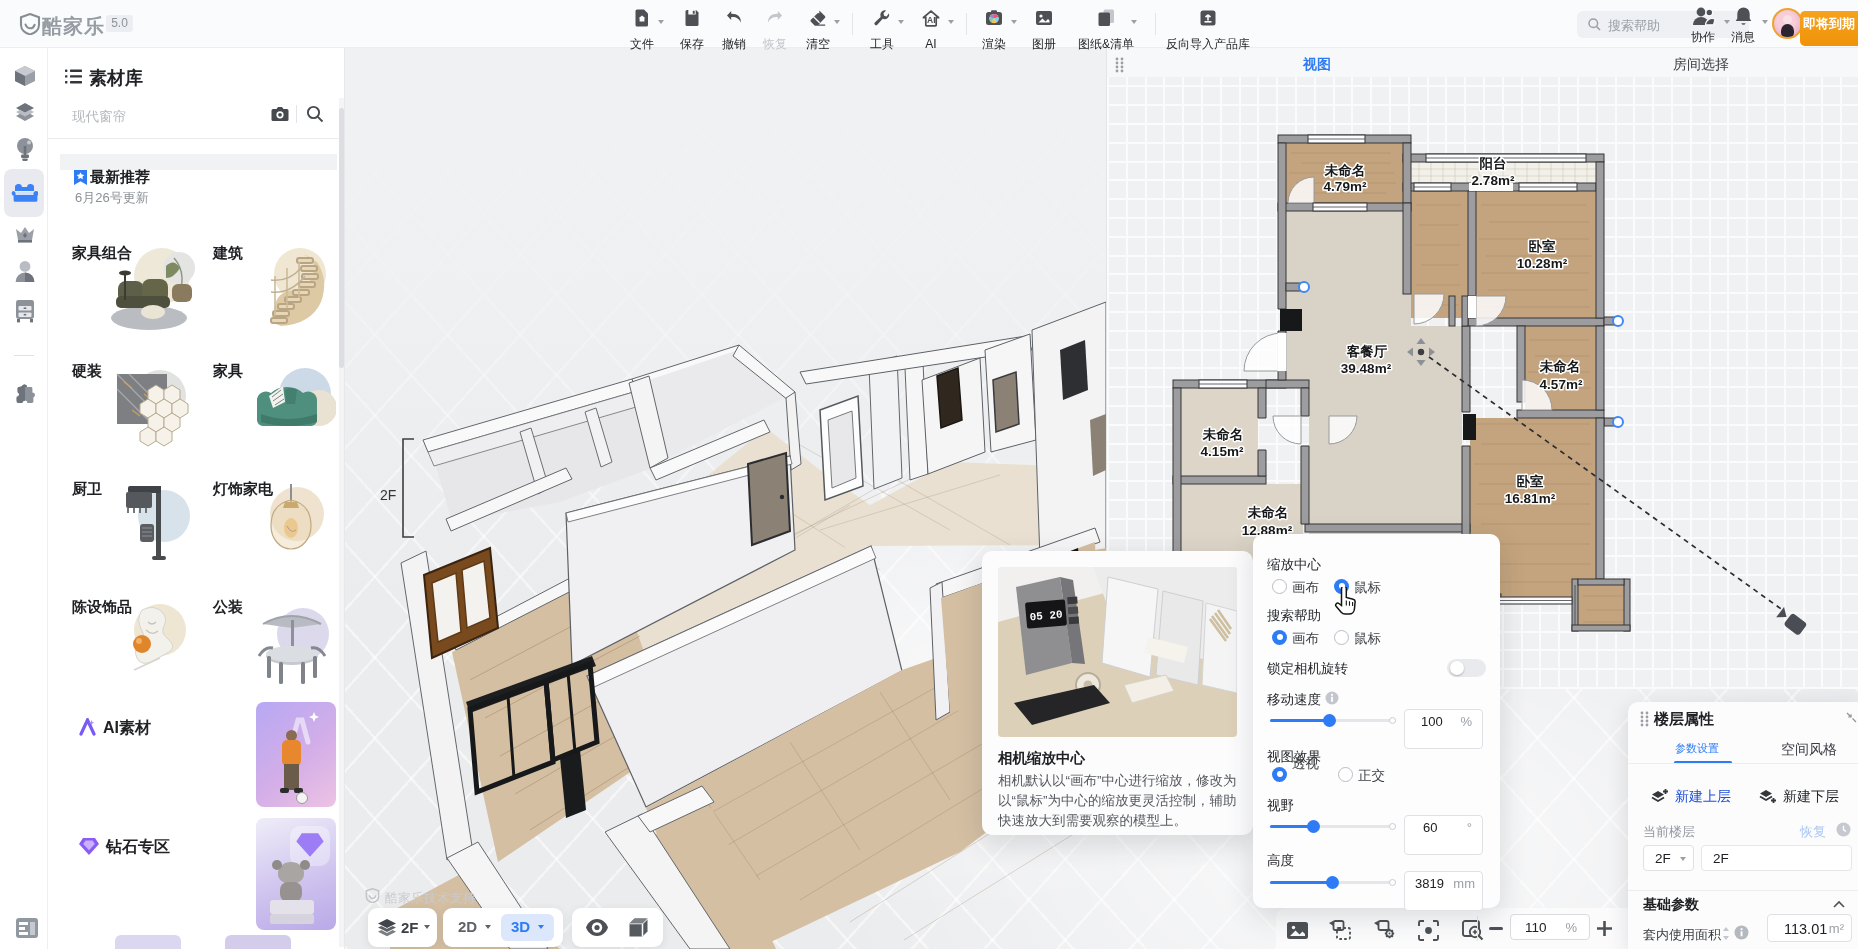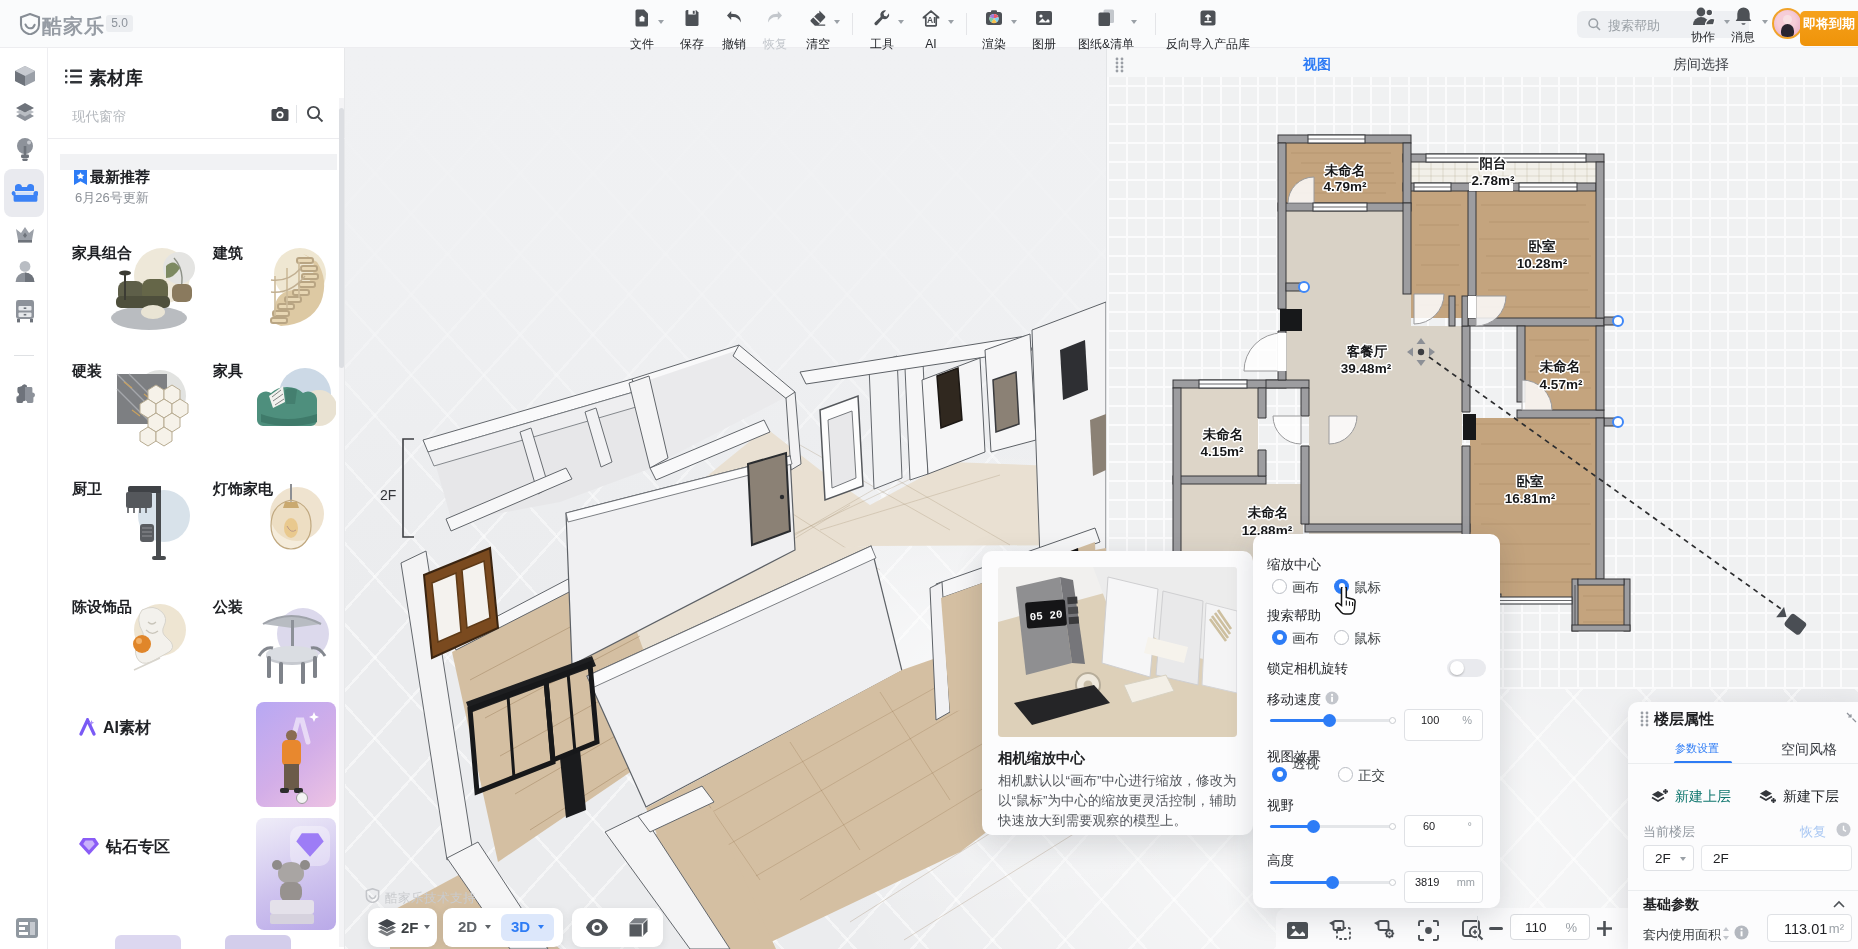--- a/index.html
+++ b/index.html
@@ -34,21 +34,21 @@
 
 #tooltip{left:982px;top:551px;width:271px;height:284px;background:#fcfcfd;border-radius:10px;box-shadow:0 8px 28px rgba(40,44,54,.16);z-index:40;}
 #popup{left:1253px;top:534px;width:247px;height:374px;background:#fdfdfe;border-radius:10px;box-shadow:0 8px 28px rgba(40,44,54,.16);z-index:41;font-size:13.5px;color:#27292e;}
 #fprops{left:1628px;top:702px;width:230px;height:247px;background:#fcfcfd;border-radius:10px 0 0 0;box-shadow:0 6px 22px rgba(40,44,54,.14);z-index:42;}
 #bbar{left:1276px;top:908px;width:582px;height:41px;background:#fbfbfc;border-radius:10px 0 0 0;z-index:38;}
 .pill{position:absolute;background:#fff;border-radius:9px;box-shadow:0 2px 8px rgba(50,54,62,.10);height:39px;top:860px;}
 .radio{position:absolute;width:15px;height:15px;border-radius:50%;background:#fff;border:1.5px solid #b9bdc4;}
 .radio.sel{border:none;background:#2d7cf6;}
 .radio.sel::after{content:"";position:absolute;left:4.5px;top:4.5px;width:6px;height:6px;border-radius:50%;background:#fff;}
 .rlabel{position:absolute;font-size:13.5px;color:#3c4043;}
-.numbox{position:absolute;width:79px;height:32px;border:1px solid #dfe1e5;border-radius:4px;background:#fff;font-size:11px;color:#202124;}
+.numbox{position:absolute;width:79px;height:40px;border:1px solid #dfe1e5;border-radius:4px;background:#fff;font-size:13px;color:#202124;}
 .slidertrack{position:absolute;height:3px;border-radius:2px;background:#e4e6e9;}
 .slideract{position:absolute;height:3px;border-radius:2px;background:#2d7cf6;}
 .sliderthumb{position:absolute;width:13px;height:13px;border-radius:50%;background:#2d7cf6;}
 .sliderend{position:absolute;width:7px;height:7px;border-radius:50%;background:#fff;border:1.5px solid #c9ccd1;}
 </style></head>
 <body>
 <div id="stage">
 
 <div id="canvas" class="abs">
 <svg width="1513" height="901" viewBox="0 0 1513 901" style="position:absolute;left:0;top:0;">
@@ -927,21 +927,21 @@
 
  <div class="abs" style="left:153px;top:39px;font-size:14px;color:#3b3e44;">空间风格</div>
 
  <div class="abs" style="left:0;top:61px;width:230px;height:1px;background:#ebedef;"></div>
 
  <svg class="abs" style="left:22px;top:86px" width="19" height="17" viewBox="0 0 19 17">
         <path d="M8 3 L14 6.5 L8 10 L2 6.5 Z" fill="#34373c"></path>
         <path d="M2 9.5 l6 3.5 6 -3.5" fill="none" stroke="#34373c" stroke-width="1.8"></path>
         <path d="M15.5 1 v5 M13 3.5 h5" stroke="#34373c" stroke-width="1.8"></path>
       </svg>
- <div class="abs" style="left:47px;top:86px;font-size:14px;color:#0f766e;">新建上层</div>
+ <div class="abs" style="left:47px;top:86px;font-size:14px;color:#1d4ed8;">新建上层</div>
 
  <svg class="abs" style="left:130px;top:86px" width="19" height="17" viewBox="0 0 19 17">
         <path d="M8 2 L14 5.5 L8 9 L2 5.5 Z" fill="#34373c"></path>
         <path d="M2 8.5 l6 3.5 6 -3.5" fill="none" stroke="#34373c" stroke-width="1.8"></path>
         <path d="M15.5 10 v5 M13 12.5 h5" stroke="#34373c" stroke-width="1.8"></path>
       </svg>
  <div class="abs" style="left:155px;top:86px;font-size:14px;color:#26282c;">新建下层</div>
 
  <div class="abs" style="left:15px;top:121px;font-size:13px;color:#9298a0;">当前楼层</div>
 

